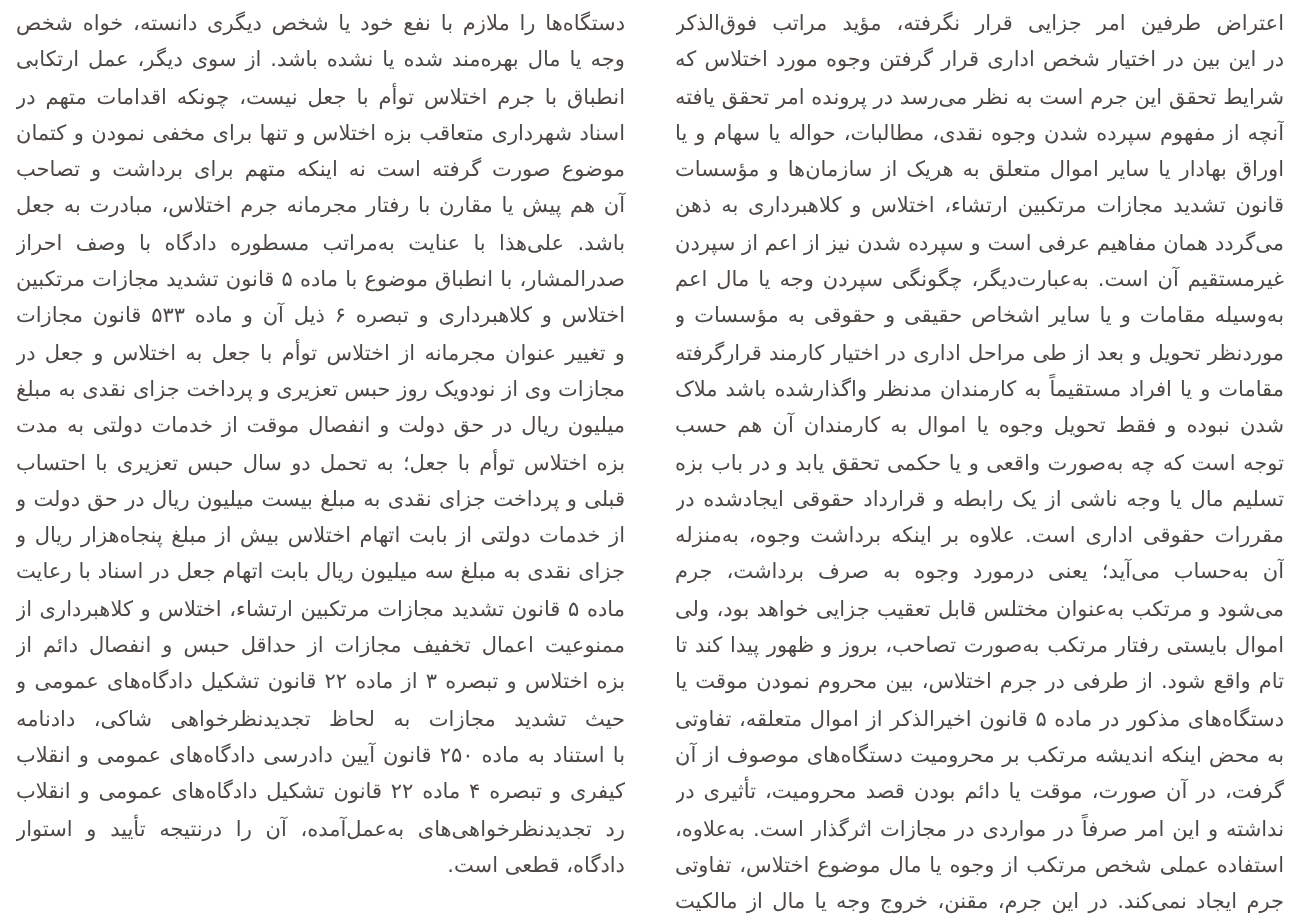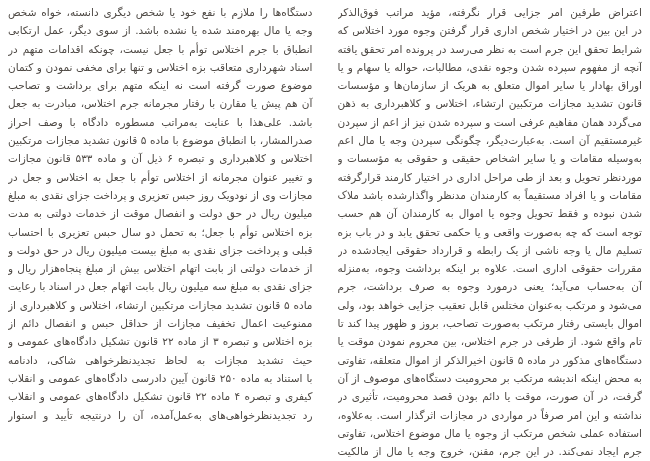--- a/index.html
+++ b/index.html
@@ -87,14 +87,15 @@
       <div class="line" style="color: rgb(78, 73, 68);">قبلی و پرداخت جزای نقدی به مبلغ بیست میلیون ریال در حق دولت و انفصال دائم</div>
       <div class="line" style="color: rgb(78, 73, 68);">از خدمات دولتی از بابت اتهام اختلاس بیش از مبلغ پنجاه‌هزار ریال و به پرداخت</div>
       <div class="line" style="color: rgb(78, 73, 68);">جزای نقدی به مبلغ سه میلیون ریال بابت اتهام جعل در اسناد با رعایت تبصره ۶</div>
       <div class="line" style="color: rgb(78, 73, 68);">ماده ۵ قانون تشدید مجازات مرتکبین ارتشاء، اختلاس و کلاهبرداری از جهت</div>
       <div class="line" style="color: rgb(78, 73, 68);">ممنوعیت اعمال تخفیف مجازات از حداقل حبس و انفصال دائم از خدمات دولتی در</div>
       <div class="line" style="color: rgb(78, 73, 68);">بزه اختلاس و تبصره ۳ از ماده ۲۲ قانون تشکیل دادگاه‌های عمومی و انقلاب از</div>
       <div class="line" style="color: rgb(78, 73, 68);">حیث تشدید مجازات به لحاظ تجدیدنظرخواهی شاکی، دادنامه تجدیدنظرخواسته را</div>
       <div class="line" style="color: rgb(78, 73, 68);">با استناد به ماده ۲۵۰ قانون آیین دادرسی دادگاه‌های عمومی و انقلاب در امور</div>
       <div class="line" style="color: rgb(78, 73, 68);">کیفری و تبصره ۴ ماده ۲۲ قانون تشکیل دادگاه‌های عمومی و انقلاب اصلاح و ضمن</div>
       <div class="line" style="color: rgb(78, 73, 68);">رد تجدیدنظرخواهی‌های به‌عمل‌آمده، آن را درنتیجه تأیید و استوار می‌نماید. رأی</div>
+      <div class="line line-end" style="color: rgb(78, 73, 68);">دادگاه، قطعی است.</div>
     </div>
 </div>
 
 </body></html>

